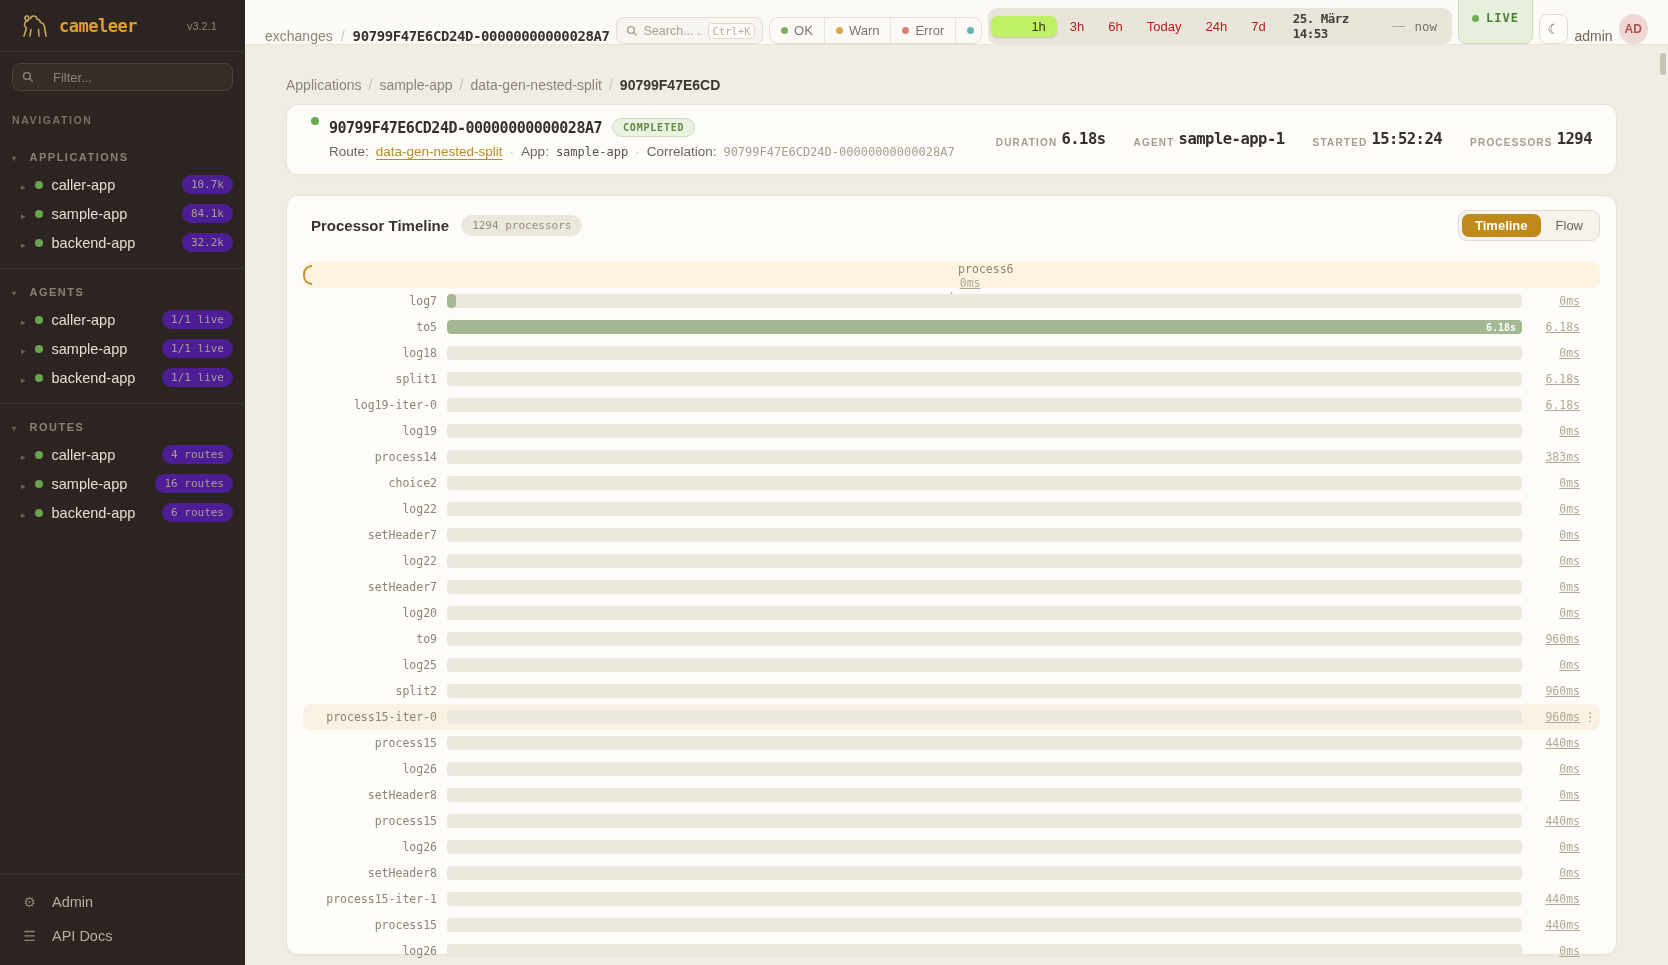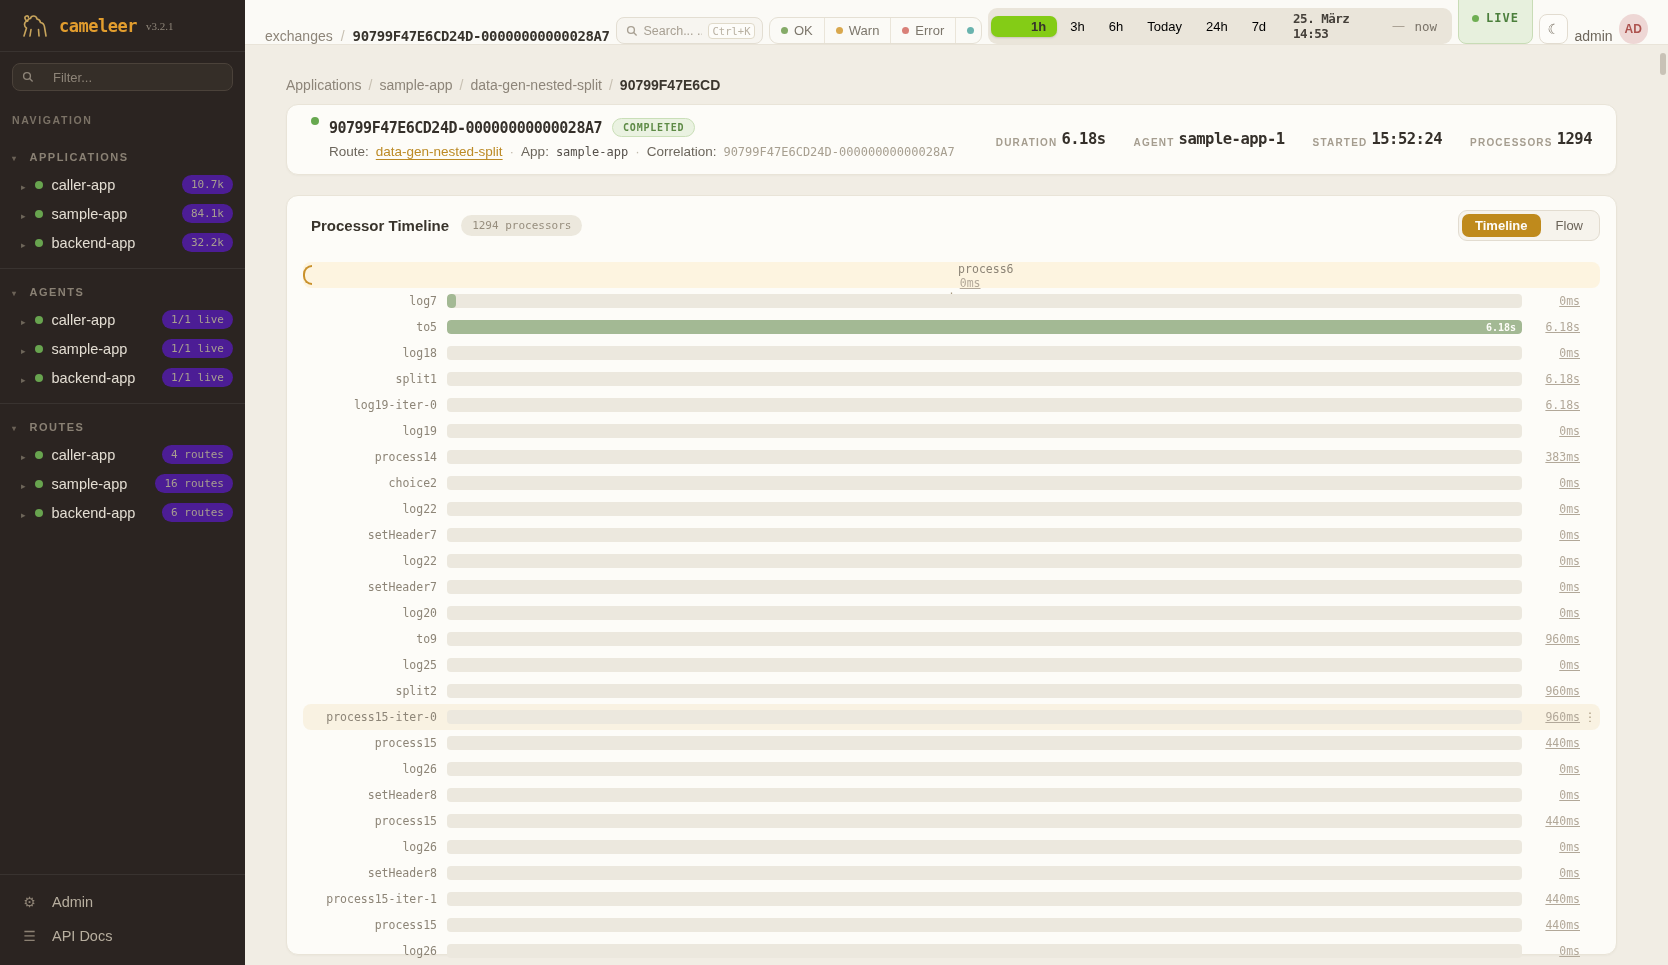--- a/index.html
+++ b/index.html
@@ -4,21 +4,21 @@
 <style>
   * { margin:0; padding:0; box-sizing:border-box; }
   html,body { width:1668px; height:965px; overflow:hidden; }
   body { font-family:"Liberation Sans", sans-serif; background:#f1ede4; color:#37322a; }
   .mono { font-family:"DejaVu Sans Mono", monospace; }
 
   
   .sidebar { position:fixed; left:0; top:0; bottom:0; width:245px; background:#2b2421; display:flex; flex-direction:column; z-index:5; }
   .logo-row { display:flex; align-items:center; gap:9px; height:52px; padding:0 20px; border-bottom:1px solid rgba(255,255,255,.07); }
   .logo-text { font-family:"DejaVu Sans Mono", monospace; font-weight:bold; font-size:17px; color:#e29d2e; letter-spacing:-0.5px; }
-  .logo-ver { font-family:Liberation Serif, serif; font-size:11px; color:#8d8478; }
+  .logo-ver { font-family:Liberation Sans, sans-serif; font-size:11px; color:#8d8478;margin-left:41px; }
   .filter { margin:11px 12px 0; height:28px; background:#352e28; border:1px solid #4b423a; border-radius:8px; display:flex; align-items:center; gap:19px; padding:0 9px; }
   .filter svg { flex:none; }
   .filter input { background:none; border:0; outline:0; color:#d5cec2; font:13px "Liberation Sans", sans-serif; width:100%; }
   .filter input::placeholder { color:#8d8478; }
   .nav-label { margin:23px 12px 8px; font-size:10.5px; letter-spacing:1.6px; color:#7b7266; font-weight:bold; }
   .section { padding-top:10px; }
   .section + .section { border-top:1px solid rgba(255,255,255,.07); margin-top:11px; }
   .sec-head { display:flex; align-items:center; gap:12px; padding:7px 12px; color:#8a8174; font-size:11px; font-weight:bold; letter-spacing:1.5px; }
   .sec-caret::before { content:"▾"; font-size:8px; color:#6b6257; }
   .s-item { display:flex; align-items:center; gap:9px; height:29px; padding:0 12px 0 21px; cursor:pointer; }
@@ -41,22 +41,22 @@
   .crumb-id { font-family:"DejaVu Sans Mono", monospace; font-weight:bold; font-size:14px; color:#37332c; letter-spacing:-0.4px; }
   .searchbox { width:150px; height:27px; border:1px solid #e3ded2; background:#f7f5f0; border-radius:8px; display:flex; align-items:center; gap:6px; padding:0 6px 0 9px; cursor:text; }
   .searchbox input { border:0; background:none; outline:0; width:58px; font:12.5px "Liberation Sans", sans-serif; color:#6e675c; }
   .searchbox input::placeholder { color:#a8a093; }
   .kbd { font:10.5px "DejaVu Sans Mono", monospace; color:#b9b1a2; border:1px solid #e0daca; background:#fdfcf9; border-radius:4px; padding:1px 4px; white-space:nowrap; }
   .chips { display:flex; border:1px solid #e5e0d4; border-radius:9px; background:#fbfaf6; overflow:hidden; }
   .chip { display:flex; align-items:center; gap:6px; padding:5px 11px; font-size:13px; color:#7c766b; cursor:pointer; }
   .chip + .chip { border-left:1px solid #eae5d9; }
   .c-dot { width:7px; height:7px; border-radius:50%; flex:none; }
   .seg { display:flex; align-items:center; background:#eae5da; border-radius:9px; padding:3px; gap:2px; }
-  .seg-btn { font-size:13px; color:#000000; padding:3px 11px; border-radius:7px; border:0; background:none; cursor:pointer; font-family:"Liberation Sans", sans-serif; }
-  .seg-btn.active { background:#84cc16; color:#37332c; font-weight:bold; box-shadow:0 1px 2px rgba(60,50,30,.18);padding-left:40px; }
+  .seg-btn { font-size:13px; color:#b91c1c; padding:3px 11px; border-radius:7px; border:0; background:none; cursor:pointer; font-family:"Liberation Sans", sans-serif; }
+  .seg-btn.active { background:#bef264; color:#37332c; font-weight:normal; box-shadow:0 1px 2px rgba(60,50,30,.18);padding-left:40px; }
   .seg-date { font:bold 12.5px "DejaVu Sans Mono", monospace; color:#45403a; padding:0 4px 0 14px; letter-spacing:-0.5px; }
   .seg-dash { color:#a39a8c; font-size:12px; padding:0 4px; }
   .seg-now { font:12.5px "DejaVu Sans Mono", monospace; color:#7a7368; padding:0 12px 0 4px; }
   .live { margin-left:auto; display:flex; align-items:center; gap:7px; background:#e7f0dd; border:1px solid #c8dcb6; border-radius:8px; padding:18px 13px; cursor:pointer; }
   .live-dot { width:7px; height:7px; border-radius:50%; background:#6faf53; }
   .live-label { font:bold 12px "DejaVu Sans Mono", monospace; letter-spacing:1px; color:#4c7f3c; }
   .moonbtn { width:30px; height:30px; border:1px solid #e2dcd0; background:#fdfcf9; border-radius:8px; display:flex; align-items:center; justify-content:center; cursor:pointer; }
   .moonbtn::before { content:"☾"; color:#7c7466; font-size:14px; }
   .user { font-size:14px; color:#6e675c; }
   .avatar { width:30px; height:30px; border-radius:50%; background:#eed7d5; color:#ad524e; font-size:12px; font-weight:bold; display:flex; align-items:center; justify-content:center; cursor:pointer; }

